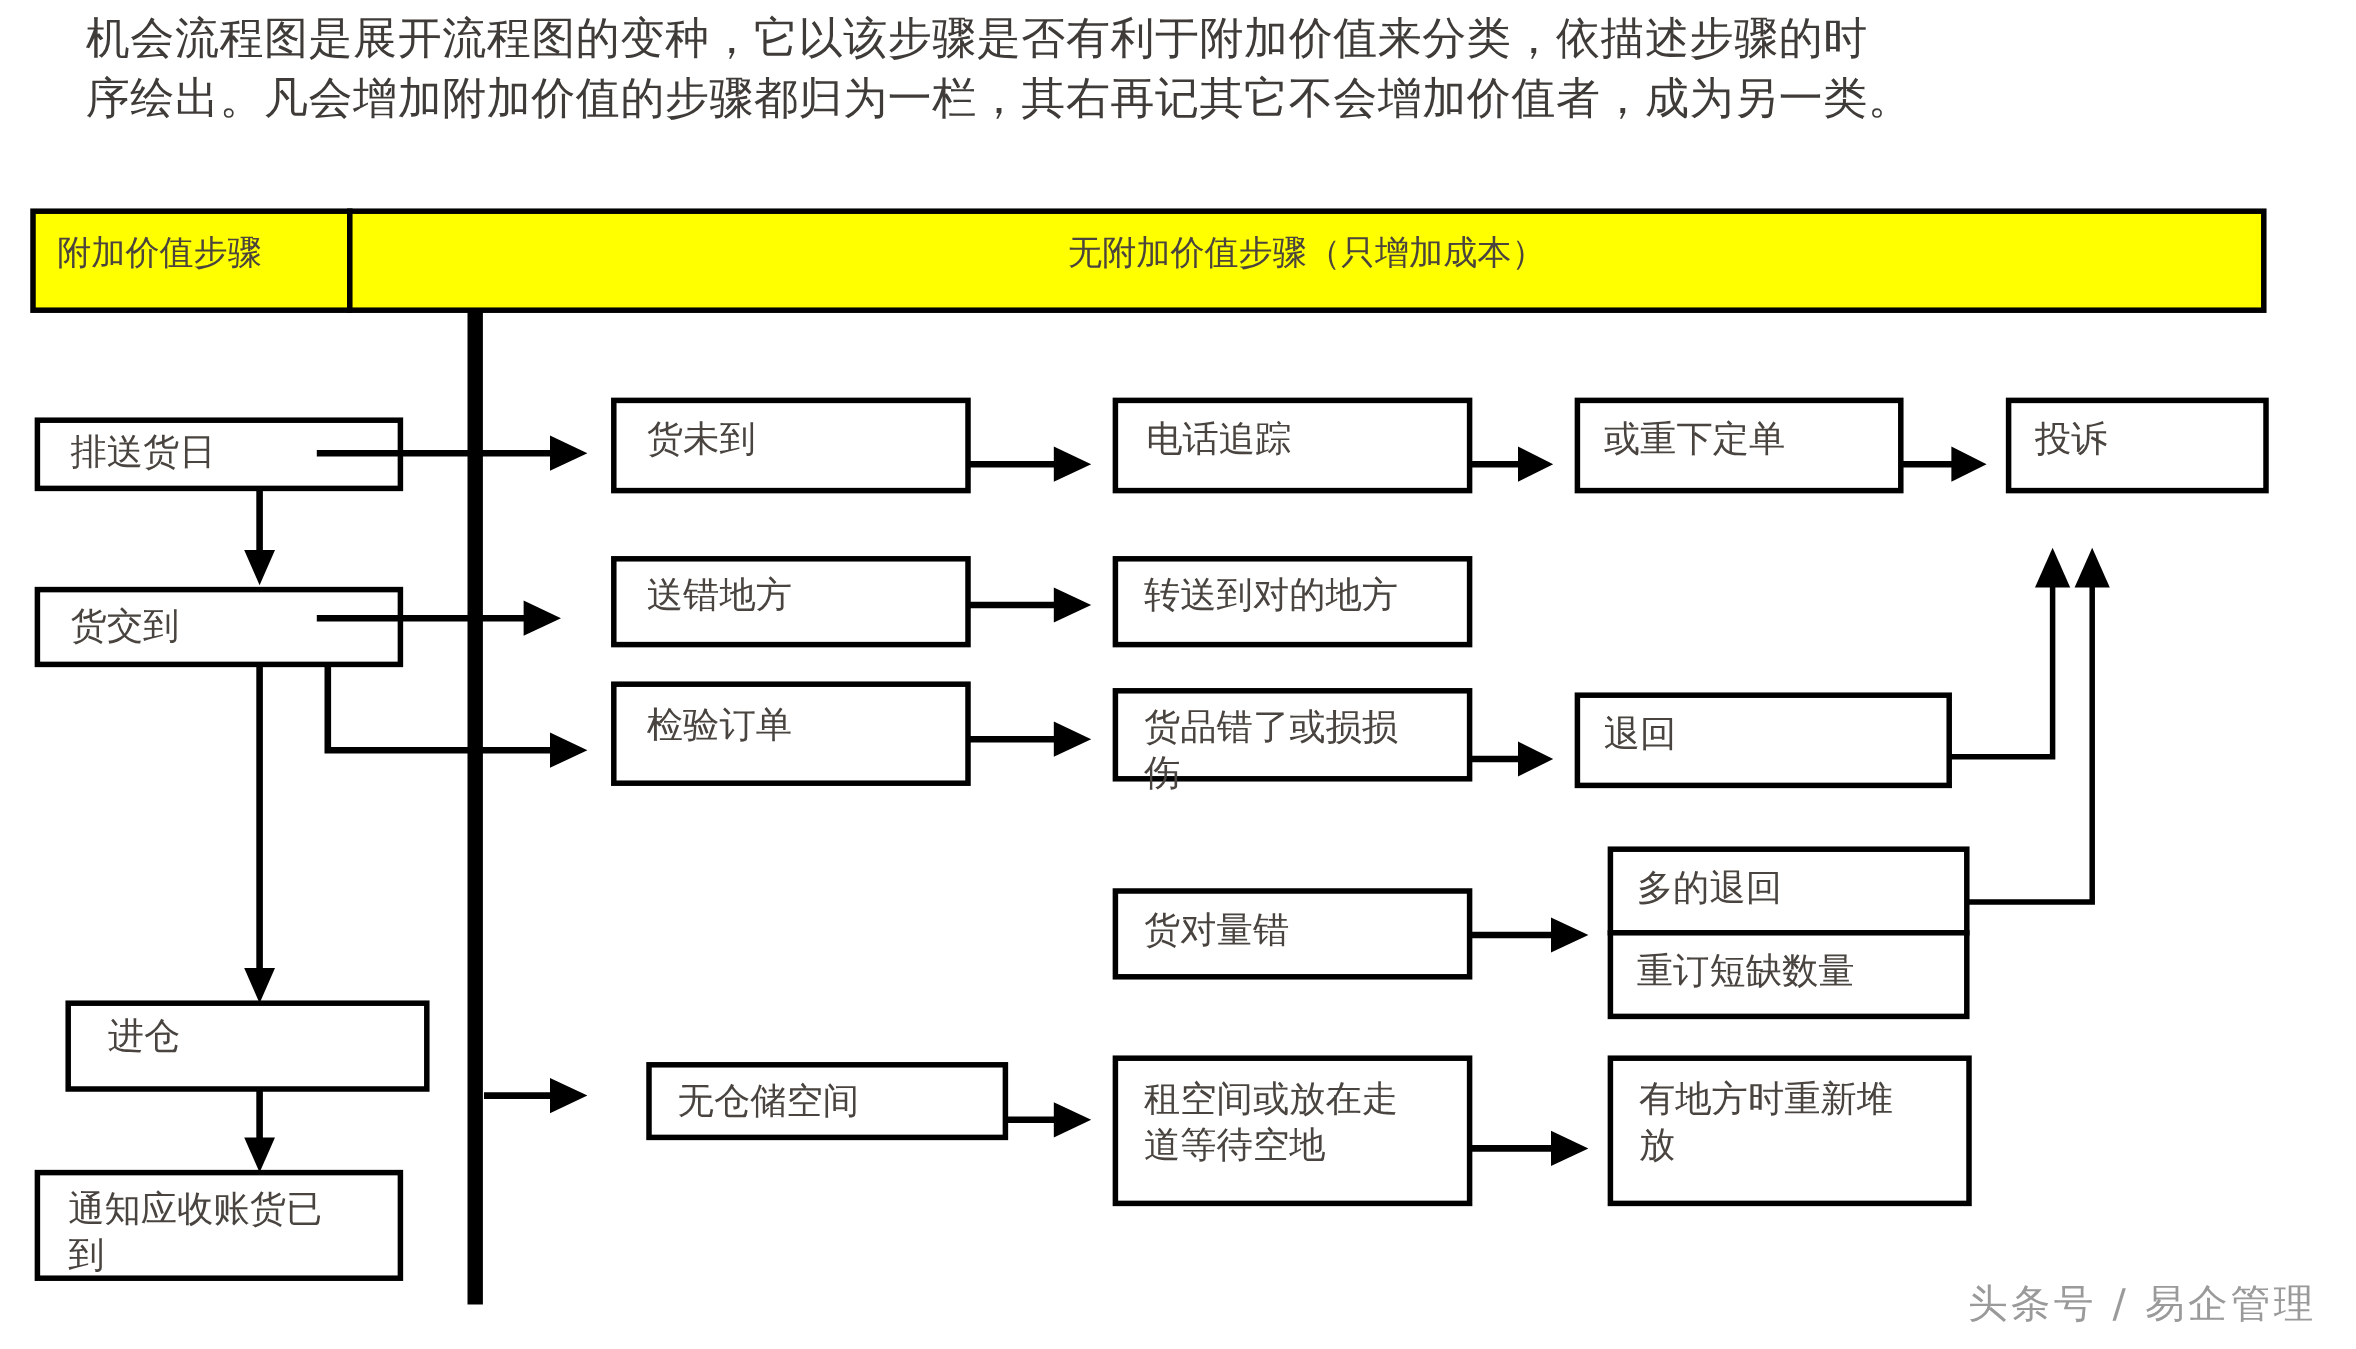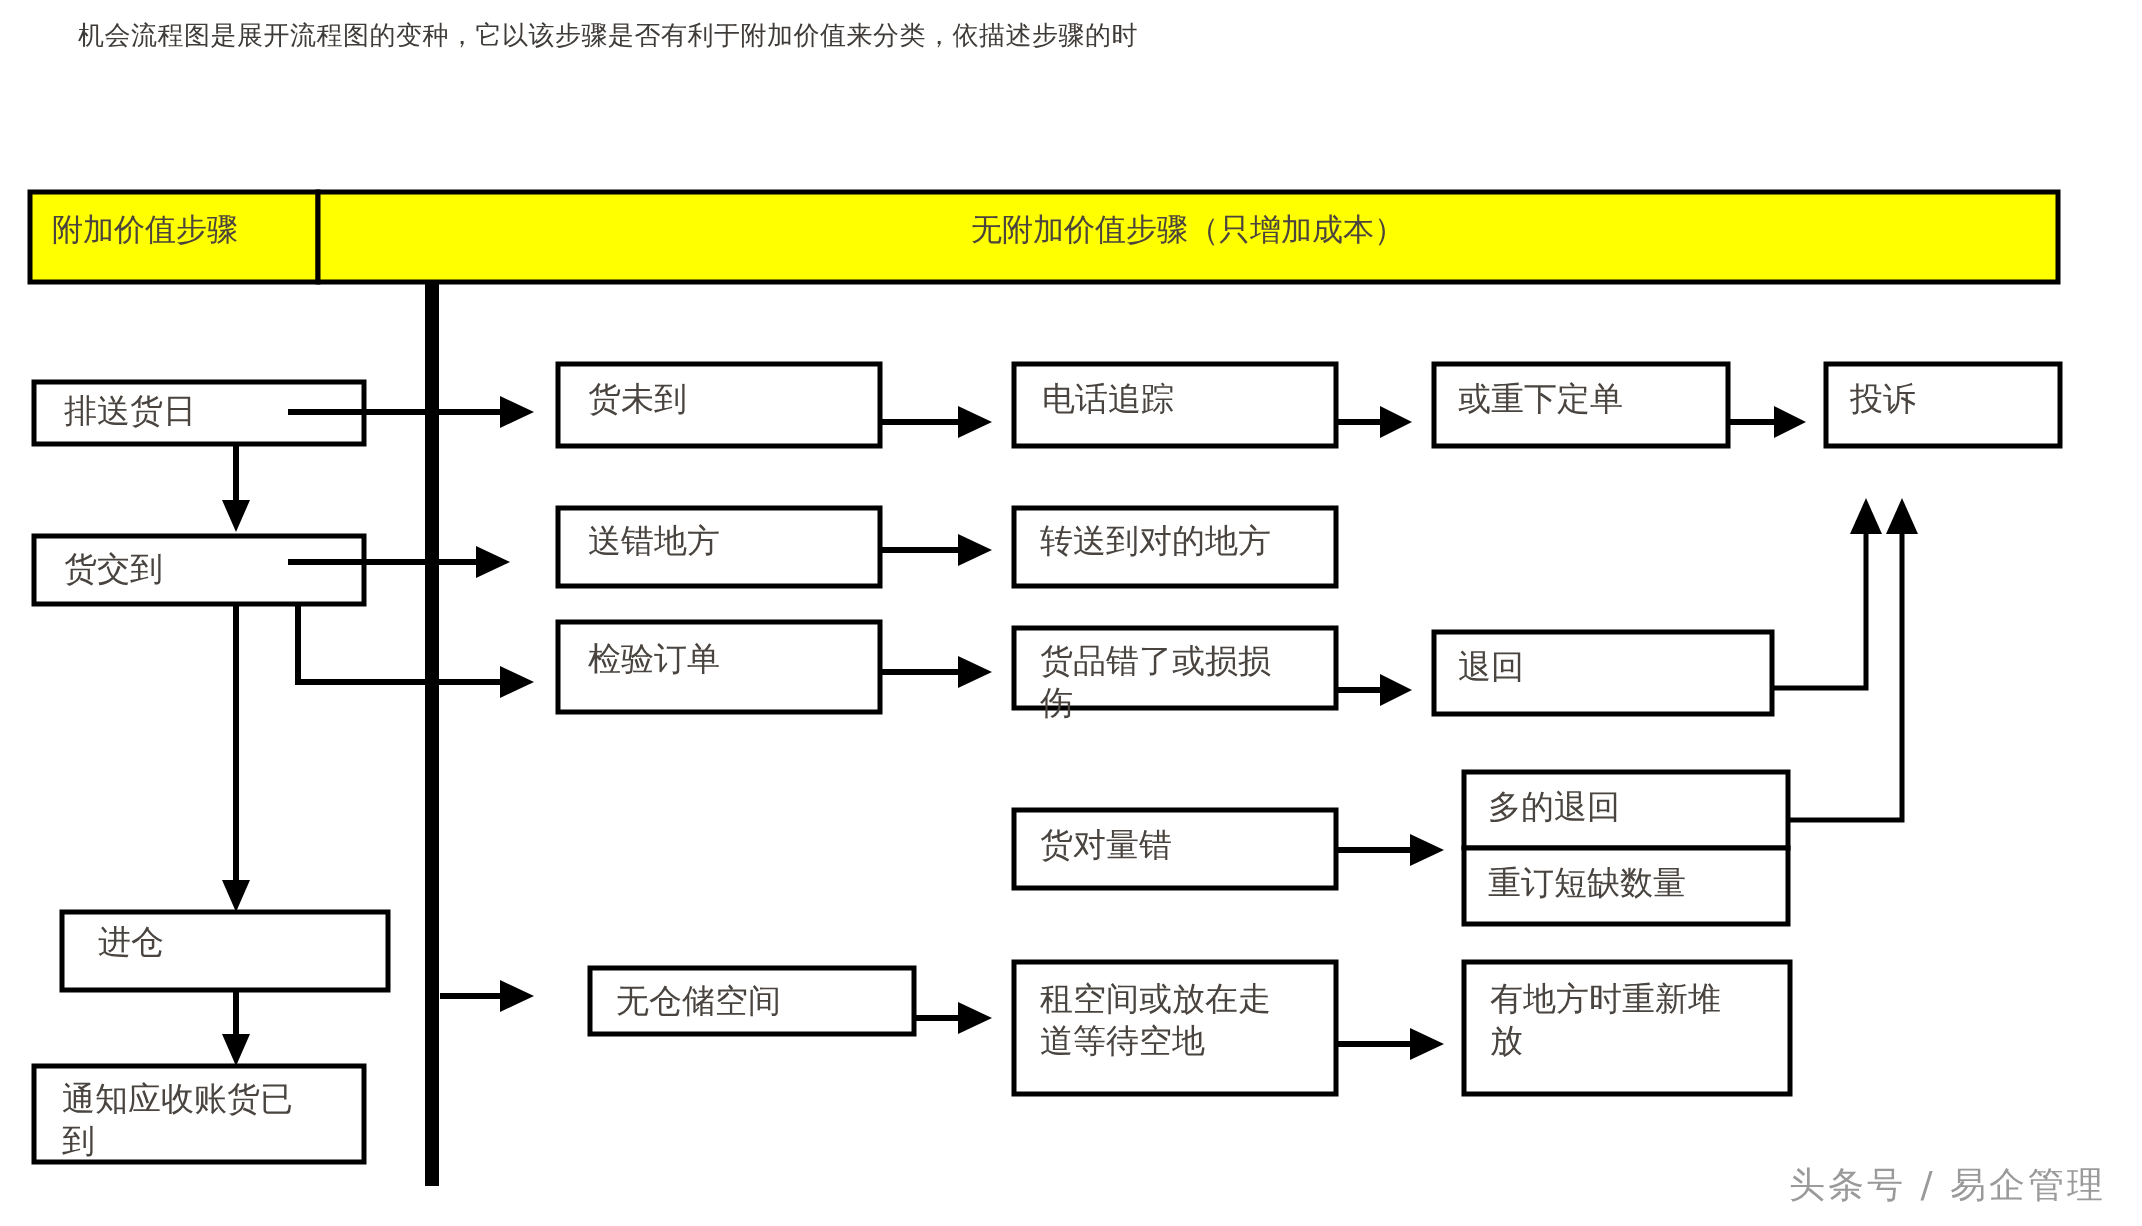--- a/index.html
+++ b/index.html
@@ -2,22 +2,22 @@
 <html><head>
 <meta charset="utf-8">
 <style>
   html,body{margin:0;padding:0;background:#ffffff;}
   body{
     width:2142px;height:1226px;position:relative;overflow:hidden;
     font-family:"DejaVu Sans","Liberation Sans",sans-serif;
     color:#3a3a3a;
   }
   .intro{
-    position:absolute;left:78px;top:18px;width:2030px;
-    font-size:26px;line-height:1.38;color:#3f3b38;
+    position:absolute;left:78px;top:8px;width:2030px;
+    font-size:40px;line-height:1.38;color:#3f3b38;
     letter-spacing:0.5px;
   }
   .intro div{white-space:nowrap;}
   svg.diagram{position:absolute;left:0;top:0;width:2142px;height:1226px;}
   .box{fill:#ffffff;stroke:#000000;stroke-width:5;}
   .hdr{fill:#ffff00;stroke:#000000;stroke-width:5;}
   .divider{stroke:#000000;stroke-width:14;}
   .conn{stroke:#000000;stroke-width:6;fill:none;}
   .conn-thin{stroke:#000000;stroke-width:5;fill:none;}
   .boxlabel{
@@ -32,20 +32,21 @@
     position:absolute;right:36px;bottom:16px;
     font-size:36px;color:#9a9a9a;letter-spacing:3px;
     font-family:"DejaVu Sans","Liberation Sans",sans-serif;
   }
 </style>
 </head>
 <body>
 
 <div class="intro">
   <div>机会流程图是展开流程图的变种，它以该步骤是否有利于附加价值来分类，依描述步骤的时</div>
+  <div>序绘出。凡会增加附加价值的步骤都归为一栏，其右再记其它不会增加价值者，成为另一类。</div>
 </div>
 
 <svg class="diagram" viewBox="0 0 2142 1226">
 
   <rect class="hdr" x="30" y="192" width="288" height="90"></rect>
   <rect class="hdr" x="318" y="192" width="1740" height="90"></rect>
   <text class="hdrlabel" x="52" y="240">附加价值步骤</text>
   <text class="hdrlabel" x="1188" y="240" text-anchor="middle">无附加价值步骤（只增加成本）</text>
 
   <line class="divider" x1="432" y1="282" x2="432" y2="1186"></line>

